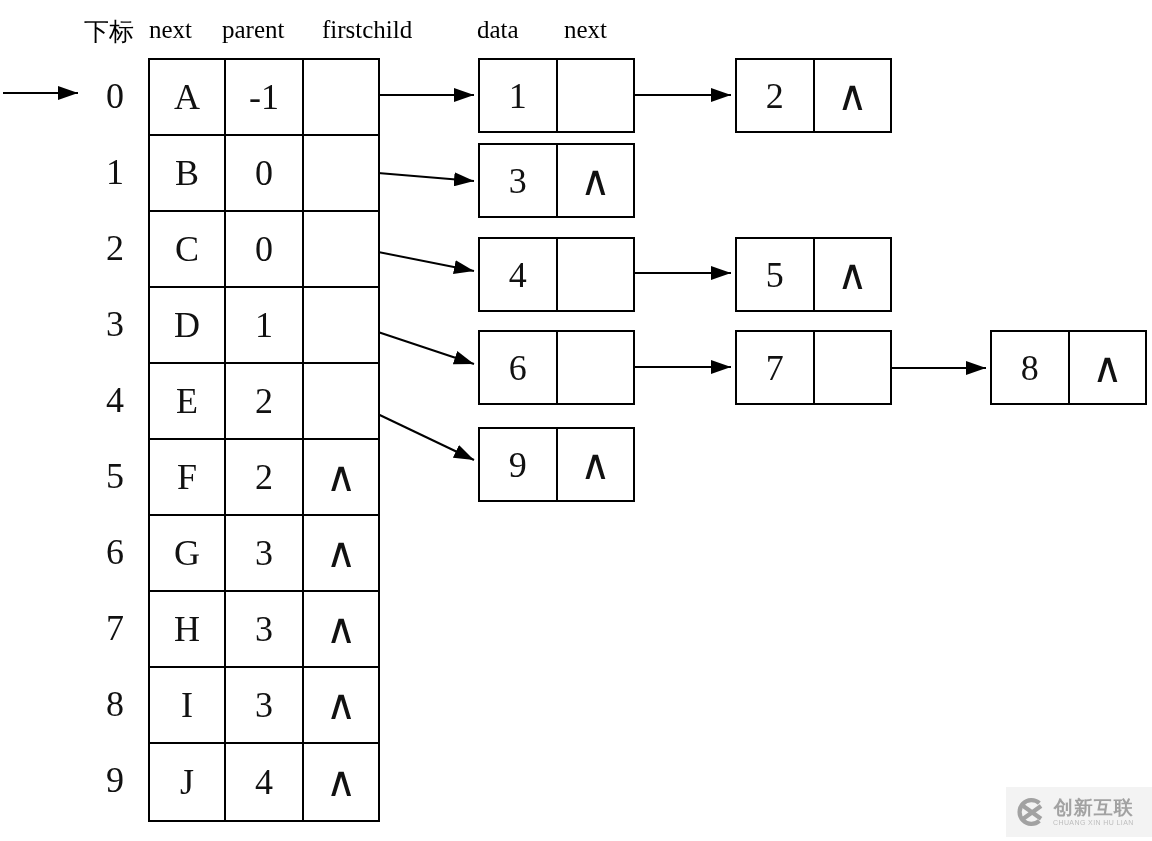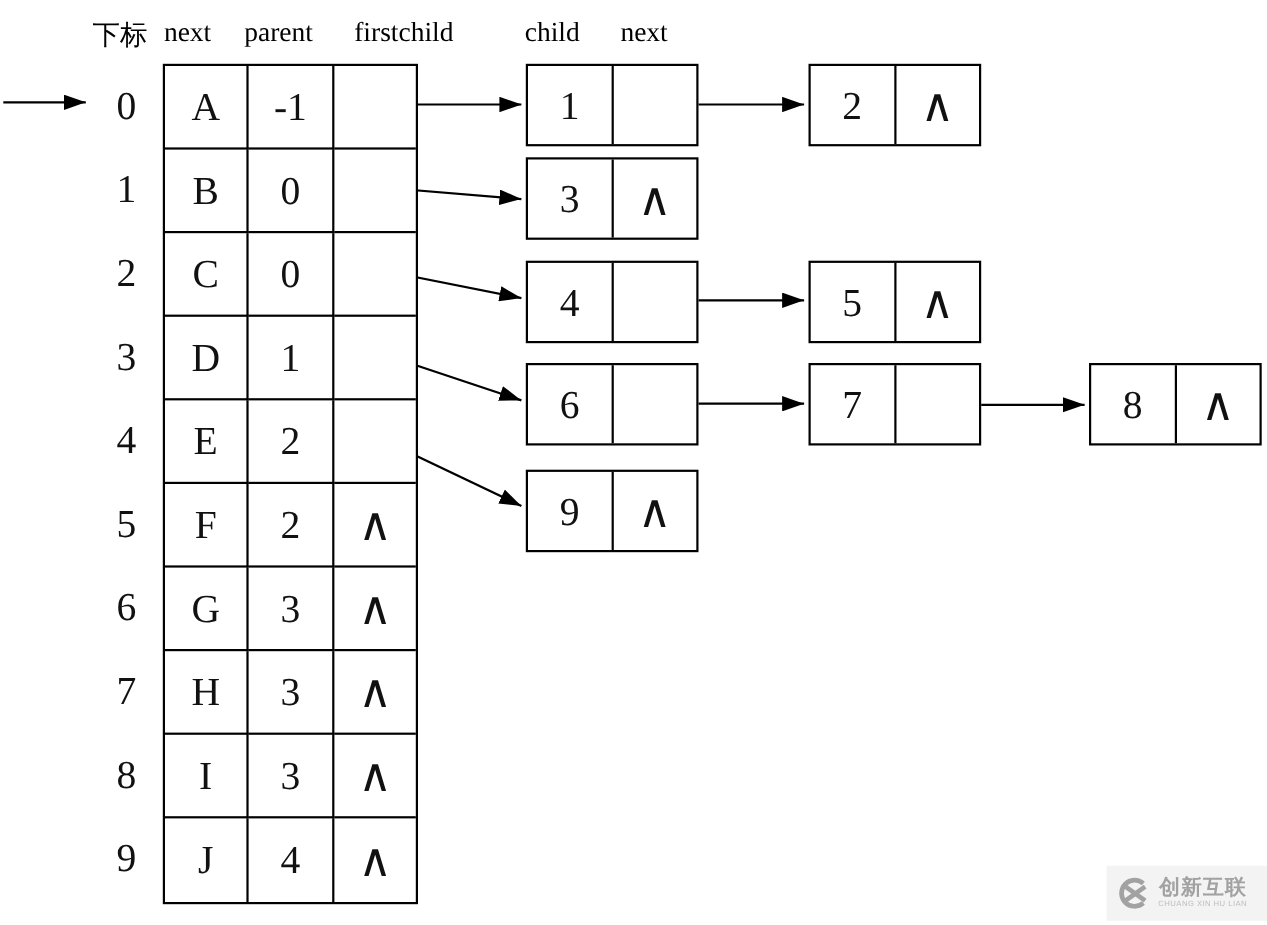--- a/index.html
+++ b/index.html
@@ -108,21 +108,21 @@
     <line x1="595" y1="95" x2="731" y2="95" stroke="#000" stroke-width="2" marker-end="url(#ah)"></line>
     <line x1="595" y1="273" x2="731" y2="273" stroke="#000" stroke-width="2" marker-end="url(#ah)"></line>
     <line x1="595" y1="367" x2="731" y2="367" stroke="#000" stroke-width="2" marker-end="url(#ah)"></line>
     <line x1="850" y1="368" x2="986" y2="368" stroke="#000" stroke-width="2" marker-end="url(#ah)"></line>
   </svg>
 
   <div class="hdr" style="left:84px;top:15px;">下标</div>
   <div class="hdr" style="left:149px;top:16px;">next</div>
   <div class="hdr" style="left:222px;top:16px;">parent</div>
   <div class="hdr" style="left:298px;top:16px;margin-left:24px;">firstchild</div>
-  <div class="hdr" style="left:477px;top:16px;">child</div>
+  <div class="hdr" style="left:477px;top:16px;">data</div>
   <div class="hdr" style="left:564px;top:16px;">next</div>
 
   <div class="idxcol">
     <div class="idxcell">0</div>
     <div class="idxcell">1</div>
     <div class="idxcell">2</div>
     <div class="idxcell">3</div>
     <div class="idxcell">4</div>
     <div class="idxcell">5</div>
     <div class="idxcell">6</div>

